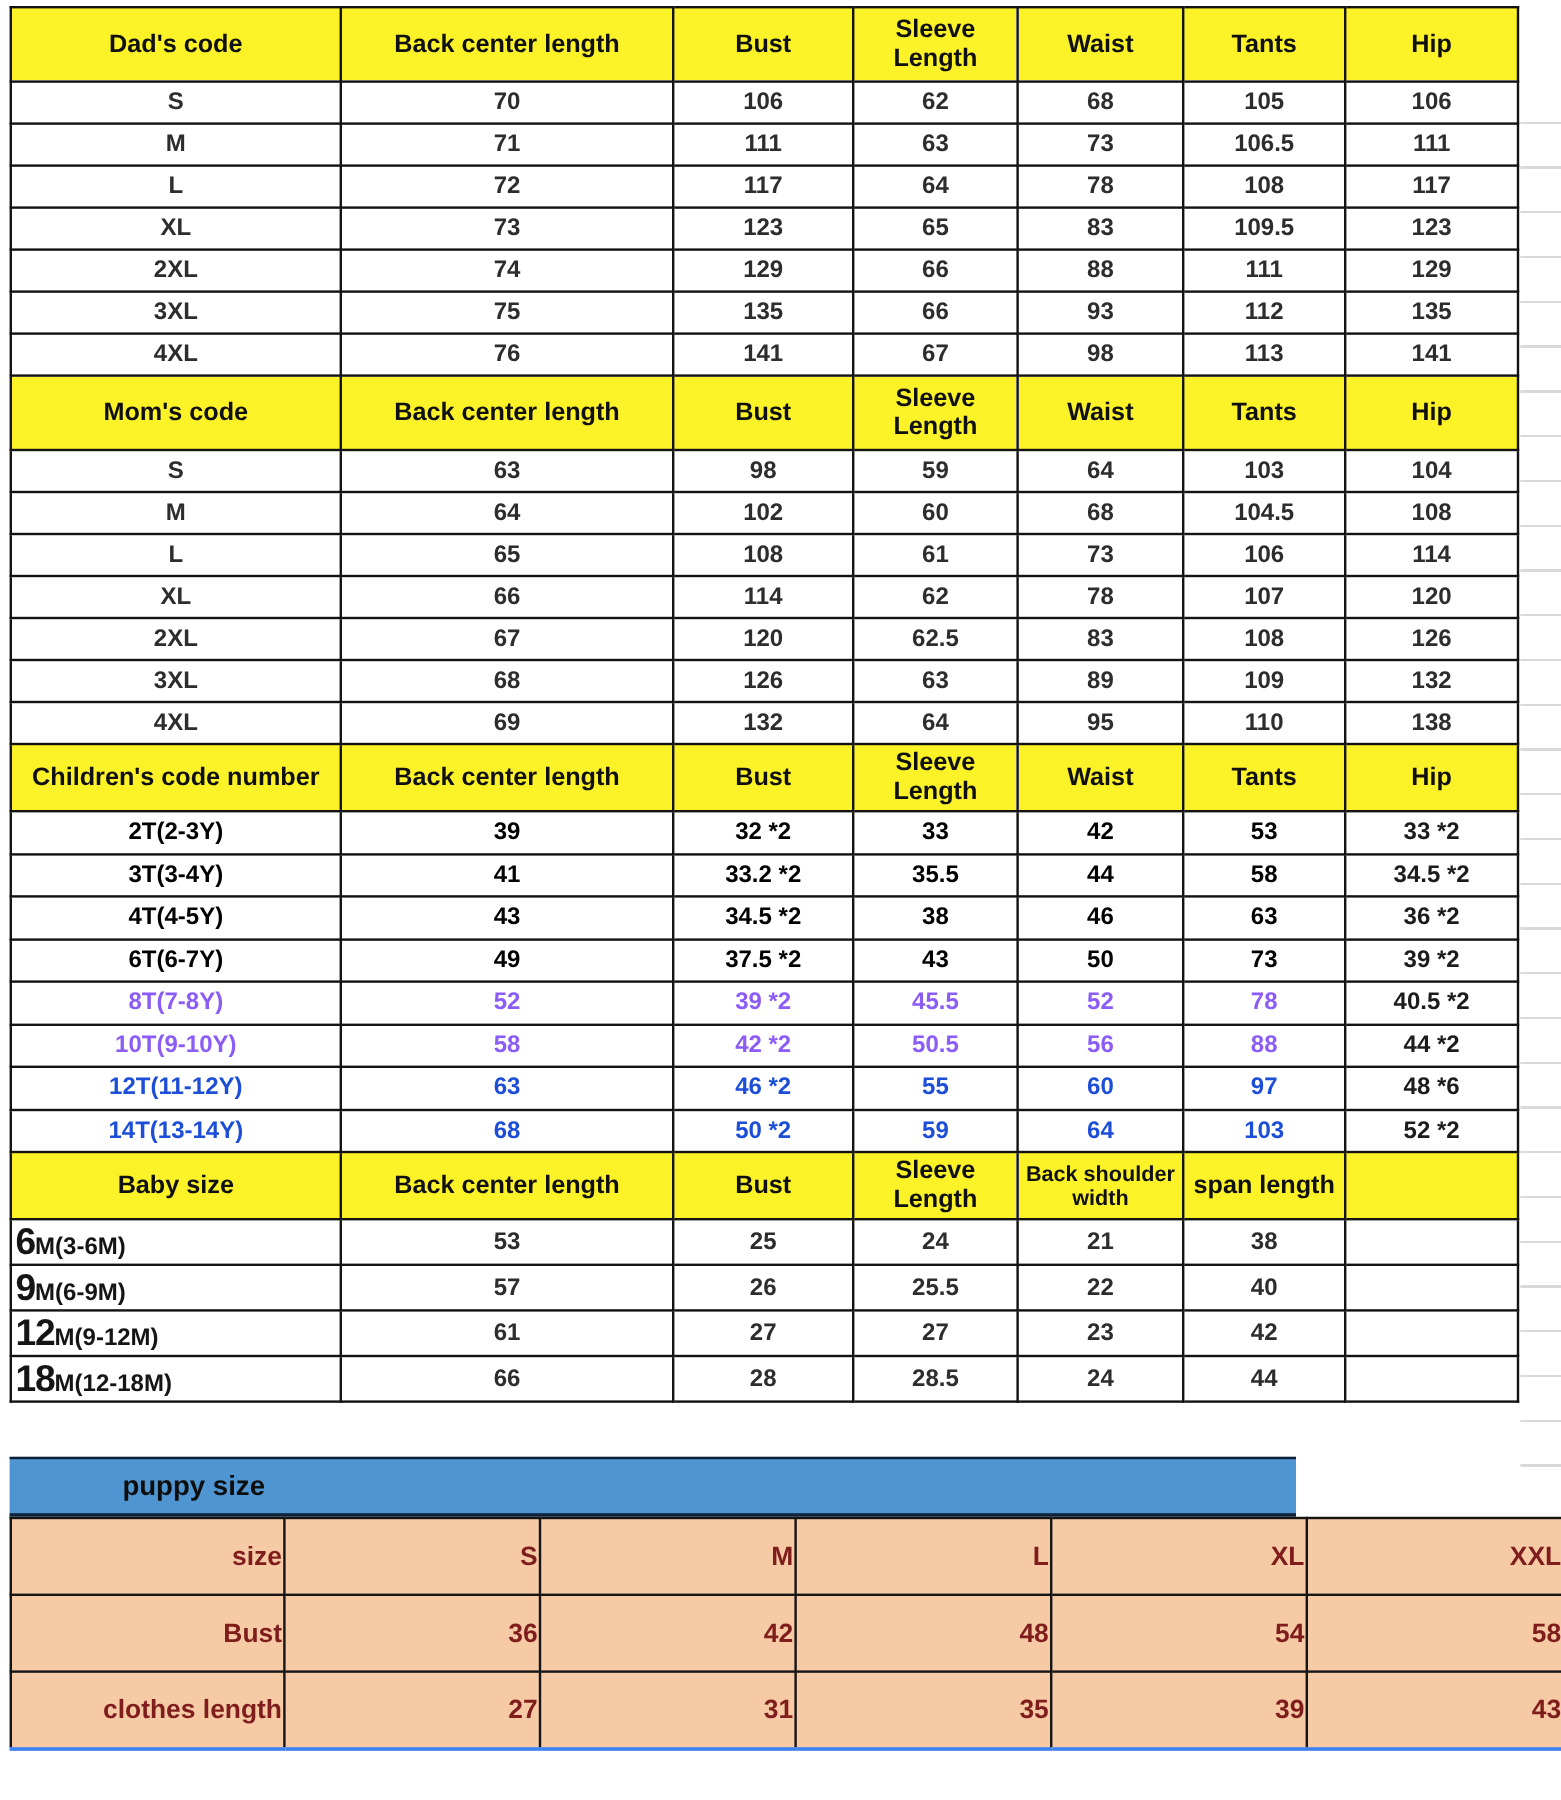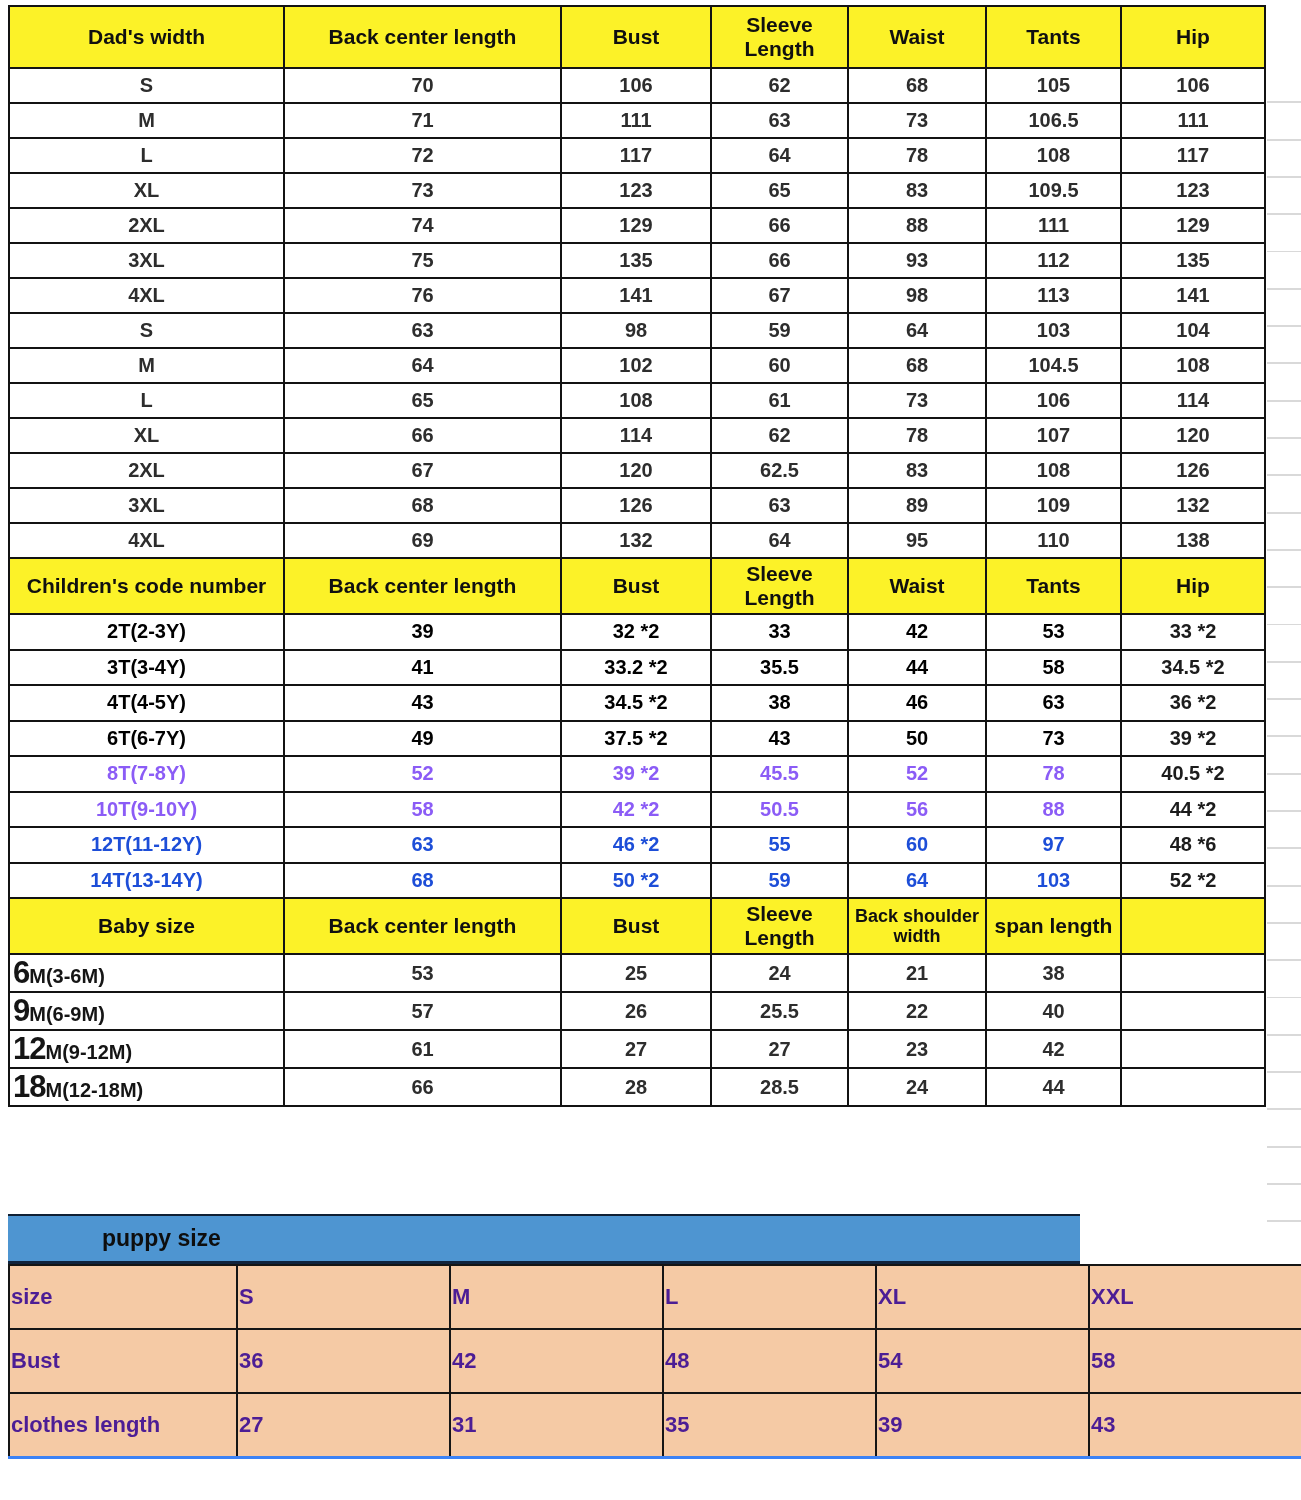--- a/index.html
+++ b/index.html
@@ -29,40 +29,40 @@
     background:repeating-linear-gradient(to bottom,#ffffff 0px,#ffffff 35.4px,#d9d9d9 35.4px,#d9d9d9 37.3px);
   }
   .puppy{position:absolute;left:8px;top:1214px;width:1072px;}
   .puppy-bar{
     box-sizing:border-box;height:50px;background:#4e95d1;
     border-top:2px solid #0f1f33;border-bottom:3px solid #10233c;
     display:flex;align-items:center;padding-left:94px;
     font-size:23px;font-weight:700;color:#0e0e0e;
   }
   .puppy-table{width:100%;background:#f5caa5;}
-  .puppy-table td{border:2px solid #151515;height:60px;text-align:left;font-size:22px;font-weight:700;color:#4c1d95;}
+  .puppy-table td{border:2px solid #151515;height:60px;text-align:right;font-size:22px;font-weight:700;color:#7f1d1d;}
   .puppy-table td:last-child{border-right:0;}
   .puppy-table tr:last-child td{border-bottom:3px solid #3b82f6;}
 </style>
 </head>
 <body>
 
 <table class="main">
   <colgroup>
     <col style="width:275px">
       <col style="width:277px">
       <col style="width:150px">
     <col style="width:137px">
       <col style="width:138px">
       <col style="width:135px">
       <col style="width:144px">
   </colgroup>
   <tbody id="main-body">
       <tr class="head tall">
-        <td>Dad's width</td>
+        <td>Dad's code</td>
         <td>Back center length</td>
         <td>Bust</td>
         <td>Sleeve Length</td>
         <td>Waist</td>
         <td>Tants</td>
         <td>Hip</td>
       </tr>
       <tr class="data dadmom">
         <td>S</td>
         <td>70</td>
@@ -118,20 +118,29 @@
         <td>135</td>
       </tr>
       <tr class="data dadmom">
         <td>4XL</td>
         <td>76</td>
         <td>141</td>
         <td>67</td>
         <td>98</td>
         <td>113</td>
         <td>141</td>
+      </tr>
+      <tr class="head tall">
+        <td>Mom's code</td>
+        <td>Back center length</td>
+        <td>Bust</td>
+        <td>Sleeve Length</td>
+        <td>Waist</td>
+        <td>Tants</td>
+        <td>Hip</td>
       </tr>
       <tr class="data dadmom">
         <td>S</td>
         <td>63</td>
         <td>98</td>
         <td>59</td>
         <td>64</td>
         <td>103</td>
         <td>104</td>
       </tr>

